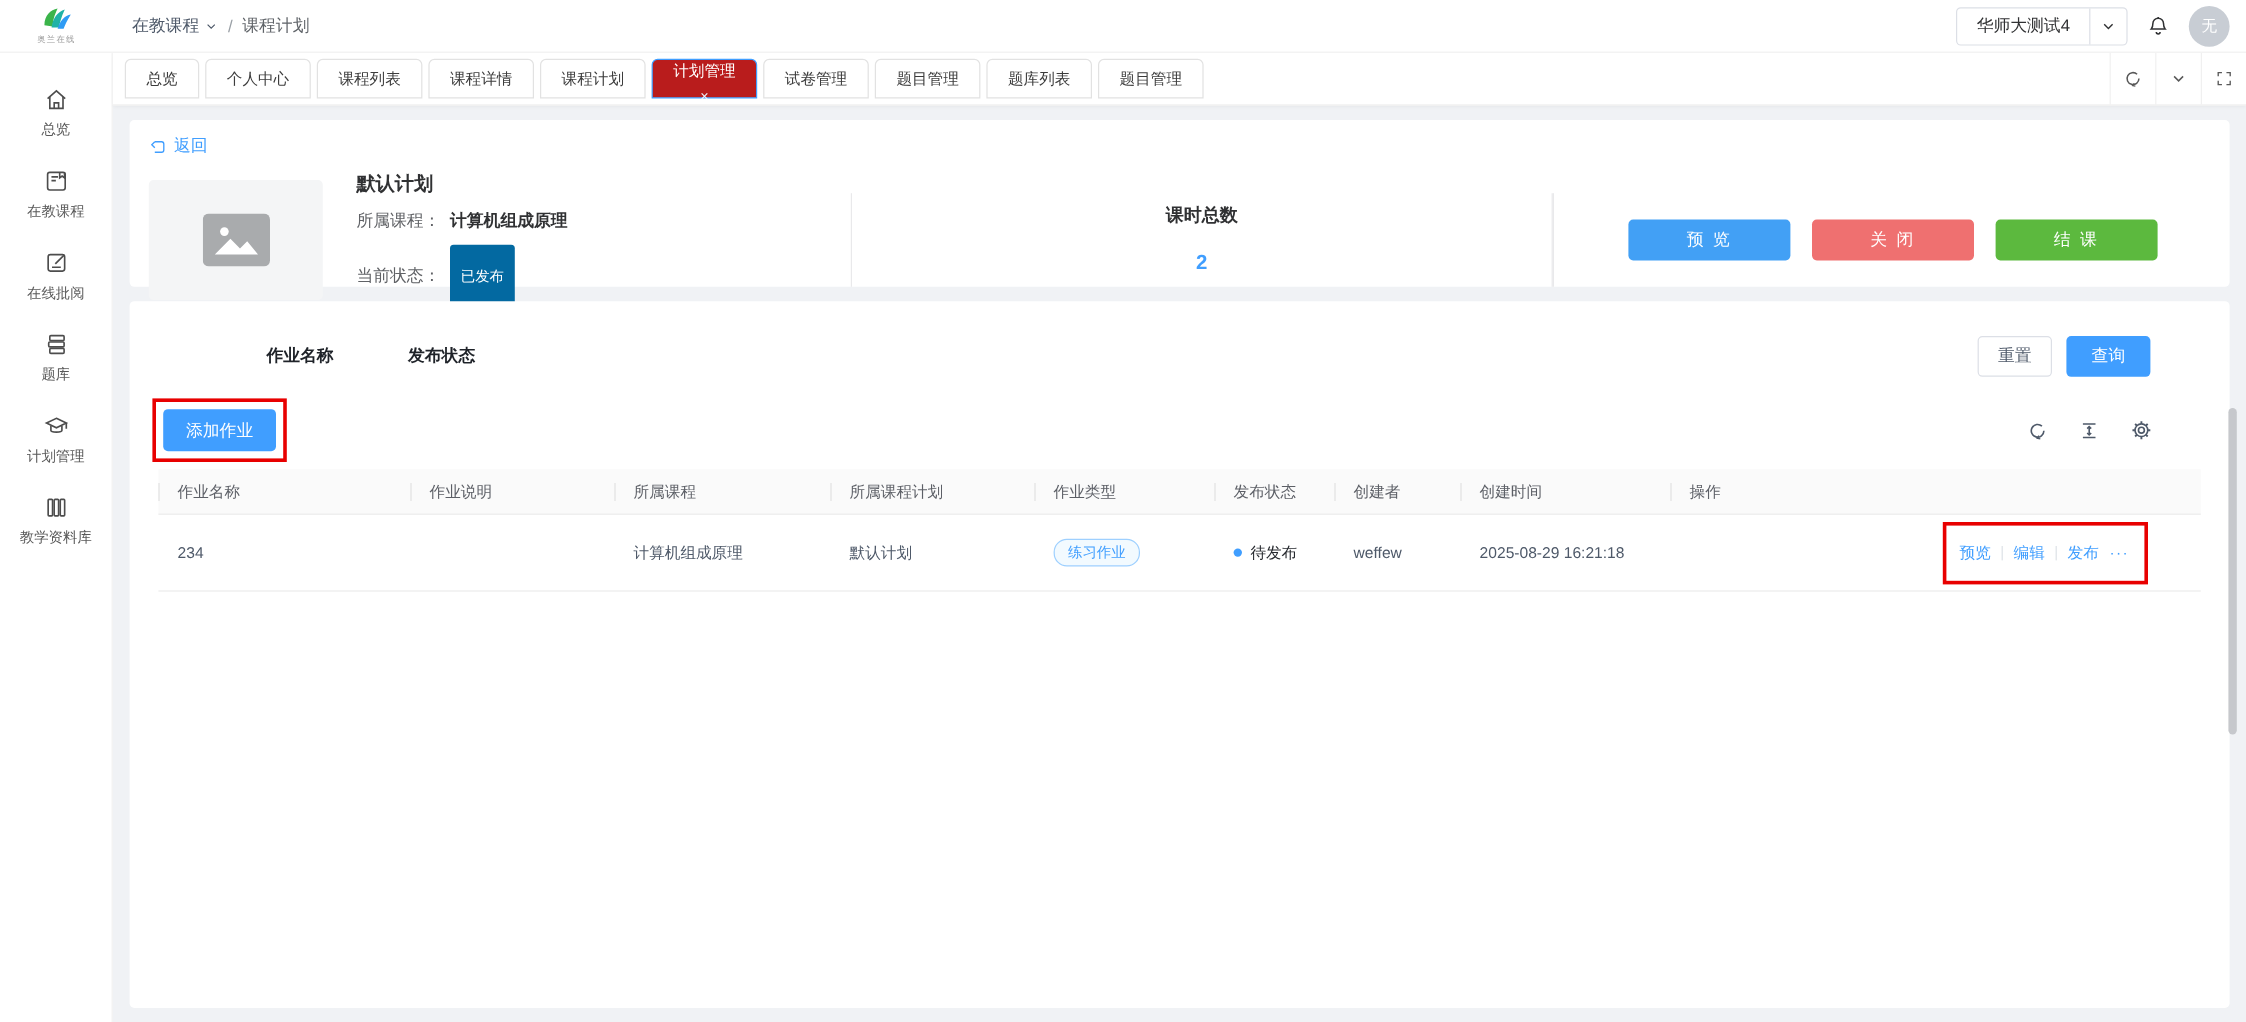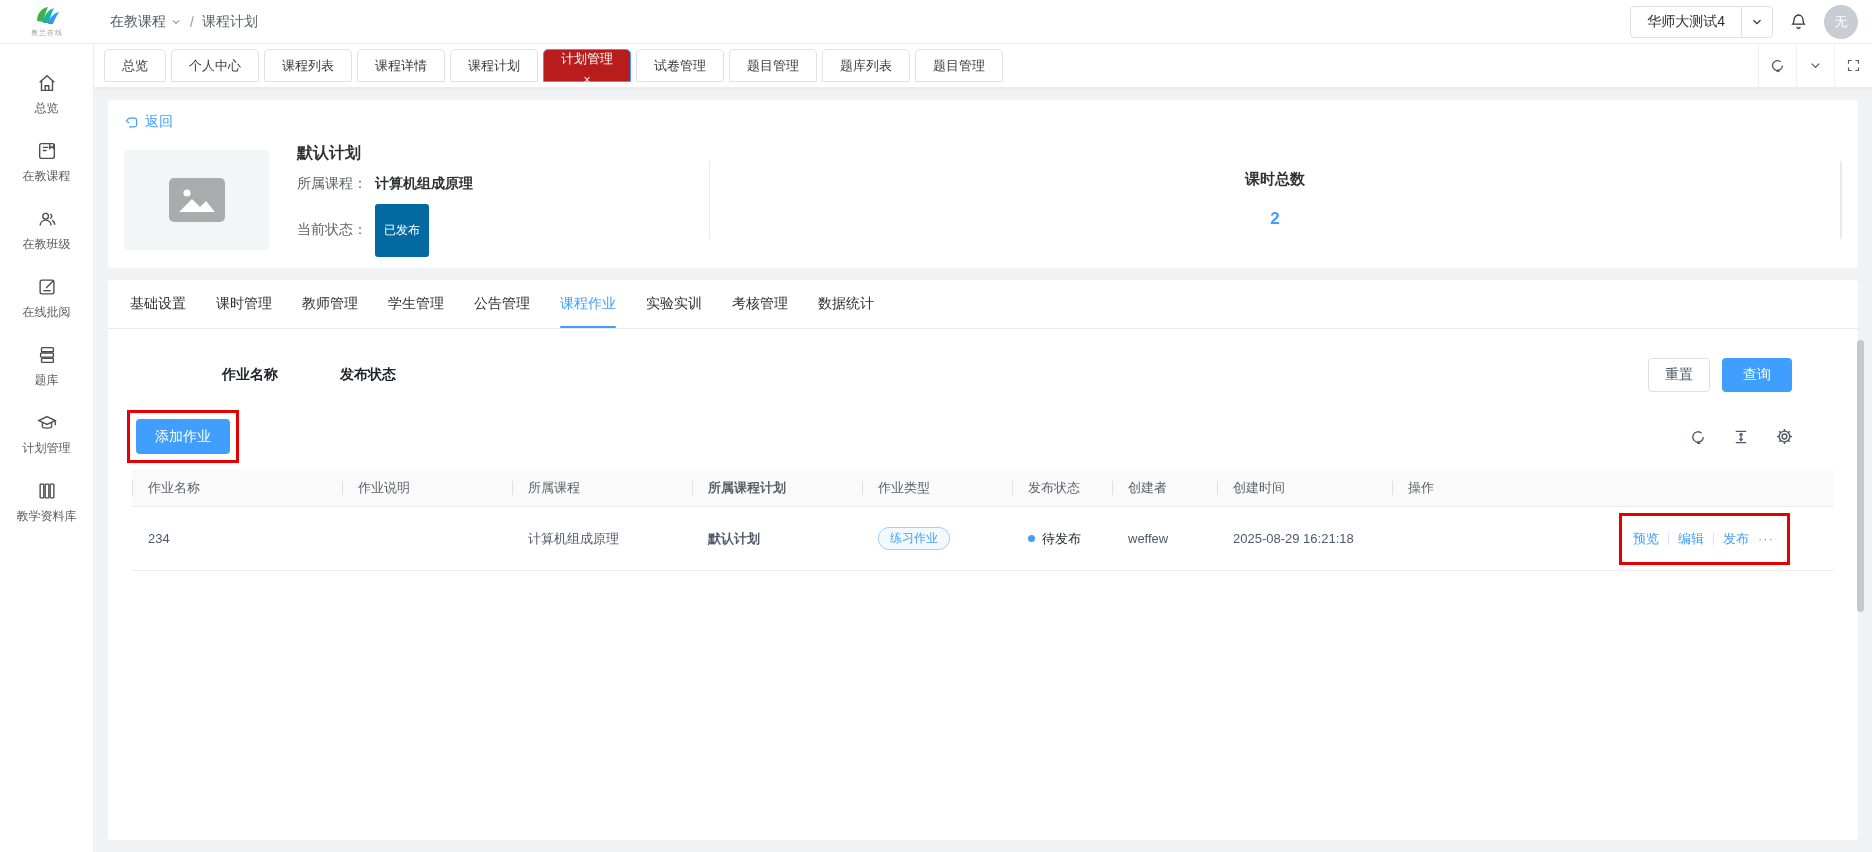--- a/index.html
+++ b/index.html
@@ -35,21 +35,21 @@
   .tabbar-actions{display:flex;align-items:stretch;height:100%;}
   .tb-icon{width:38px;display:flex;align-items:center;justify-content:center;border-left:1px solid #f0f0f0;cursor:pointer;color:#595959;}
 
   
   .sidebar{position:absolute;left:0;top:44px;width:94px;bottom:0;background:#fff;border-right:1px solid #f0f0f0;padding-top:16px;display:flex;flex-direction:column;align-items:center;z-index:10;}
   .side-item{width:94px;height:68px;display:flex;flex-direction:column;align-items:center;justify-content:center;gap:6px;cursor:pointer;color:#4d4d4d;}
   .side-label{font-size:12px;color:#595959;}
 
   
   .content{position:absolute;left:94px;top:88px;right:0;bottom:0;padding:12px 14px;display:flex;flex-direction:column;}
-  .plan-card{background:#fff;border-radius:4px;padding:13px 16px;height:168px;margin-bottom:12px;}
+  .plan-card{background:#fff;border-radius:4px;padding:13px 16px;height:139px;margin-bottom:12px;}
   .back-link{display:inline-flex;align-items:center;gap:6px;color:#409eff;font-size:14px;cursor:pointer;}
   .plan-row{display:flex;align-items:center;margin-top:10px;}
   .thumb{width:145px;height:100px;background:#f4f5f6;border-radius:4px;display:flex;align-items:center;justify-content:center;}
   .plan-info{margin-left:28px;width:412px;display:flex;flex-direction:column;gap:11px;}
   .plan-title{font-size:16px;font-weight:bold;color:#303133;}
   .plan-line{display:flex;align-items:center;gap:8px;font-size:14px;}
   .pl-label{color:#606266;}
   .pl-value{font-weight:bold;color:#303133;}
   .status-badge{background:#0369a1;color:#fff;font-size:12px;padding:19px 9px;border-radius:3px;line-height:1.3;}
   .vdiv{width:1px;height:78px;background:#e9e9eb;}
@@ -85,21 +85,21 @@
   .red-box.add{left:-9px;right:-9px;top:-9px;bottom:-9px;}
   .table-icons{display:flex;align-items:center;gap:25px;margin-right:40px;color:#4e5969;}
   .ticon{cursor:pointer;}
 
   
   .table{margin:15px 24px 0 24px;}
   .thead{display:flex;align-items:center;height:38px;background:#fafafa;border-bottom:1px solid #ececec;}
   .thead .cell{font-size:13px;color:#5c5f66;position:relative;}
   .thead .cell::before{content:'';position:absolute;left:0;top:50%;transform:translateY(-50%);width:1px;height:15px;background:#e2e2e2;}
   .cell{padding-left:16px;flex-shrink:0;}
-  .c1{width:210px;} .c2{width:170px;} .c3{width:180px;} .c4{width:170px;font-weight:bold;}
+  .c1{width:210px;} .c2{width:170px;} .c3{width:180px;} .c4{width:170px;}
   .c5{width:150px;} .c6{width:100px;} .c7{width:105px;} .c8{width:175px;}
   .c9{flex:1;}
   .trow{display:flex;align-items:center;height:64px;border-bottom:1px solid #ececec;font-size:13px;color:#4e5969;}
   .type-badge{display:inline-block;font-size:12px;color:#409eff;border:1px solid #9ed0ff;background:#f2faff;border-radius:11px;padding:3px 11px;line-height:1.3;}
   .pub-status{display:flex;align-items:center;gap:7px;color:#26292e;}
   .dot{width:7px;height:7px;border-radius:50%;background:#409eff;flex-shrink:0;}
   .c9.actions-cell{display:flex;justify-content:flex-end;padding-right:60px;}
   .actions-wrap{position:relative;display:flex;align-items:center;gap:9px;}
   .red-box.ops{left:-14px;right:-16px;top:-17px;bottom:-17px;}
   .op-link{color:#409eff;font-size:13px;cursor:pointer;text-decoration:none;white-space:nowrap;}
@@ -219,28 +219,20 @@
   <div class="side-item">
     <svg width="22" height="22" viewBox="0 0 24 24" fill="none" stroke="currentColor" stroke-width="1.5">
       <rect x="4" y="4" width="16" height="16" rx="2"></rect>
         <path d="M7.5 8h6M7.5 11.5h4"></path>
         <path d="M15 4v5l2.2-1.7L19.4 9V4"></path>
     </svg>
     <span class="side-label">在教课程</span>
   </div>
   <div class="side-item">
     <svg width="22" height="22" viewBox="0 0 24 24" fill="none" stroke="currentColor" stroke-width="1.5">
-      <circle cx="10.5" cy="9" r="3.1"></circle>
-        <path d="M4.5 19c0-3.3 2.7-5.8 6-5.8s6 2.5 6 5.8"></path>
-        <path d="M15.5 6.6a2.6 2.6 0 0 1 0 4.9M17.5 13.6c1.7.9 2.9 2.6 2.9 4.7"></path>
-    </svg>
-    <span class="side-label">在教班级</span>
-  </div>
-  <div class="side-item">
-    <svg width="22" height="22" viewBox="0 0 24 24" fill="none" stroke="currentColor" stroke-width="1.5">
       <rect x="4.5" y="4.5" width="15" height="15" rx="2"></rect>
         <path d="M11 13l8.2-8.2"></path>
         <path d="M8 16h8"></path>
     </svg>
     <span class="side-label">在线批阅</span>
   </div>
   <div class="side-item">
     <svg width="22" height="22" viewBox="0 0 24 24" fill="none" stroke="currentColor" stroke-width="1.5">
       <rect x="6" y="4" width="13" height="4.5" rx="1"></rect>
         <rect x="5" y="9.8" width="14" height="4.5" rx="1"></rect>
@@ -296,35 +288,29 @@
           <span class="status-badge">已发布</span>
         </div>
       </div>
       <div class="vdiv"></div>
       <div class="stat">
         <div class="stat-label">课时总数</div>
         <div class="stat-value">2</div>
       </div>
       <div class="vdiv"></div>
       <div class="vdiv"></div>
+      <div class="plan-actions">
+        <button class="pbtn preview">预 览</button>
+        <button class="pbtn close">关 闭</button>
+        <button class="pbtn finish">结 课</button>
+      </div>
     </div>
   </div>
 
   <div class="work-card">
-    <div class="panel-tabs">
-      <span class="ptab">基础设置</span>
-      <span class="ptab">课时管理</span>
-      <span class="ptab">教师管理</span>
-      <span class="ptab">学生管理</span>
-      <span class="ptab">公告管理</span>
-      <span class="ptab active">课程作业</span>
-      <span class="ptab">实验实训</span>
-      <span class="ptab">考核管理</span>
-      <span class="ptab">数据统计</span>
-    </div>
 
     <div class="filter-row">
       <span class="f-label" style="margin-left:90px;">作业名称</span>
       <span class="f-label second">发布状态</span>
       <div class="filter-buttons">
         <button class="btn-reset">重置</button>
         <button class="btn-search">查询</button>
       </div>
     </div>
 

